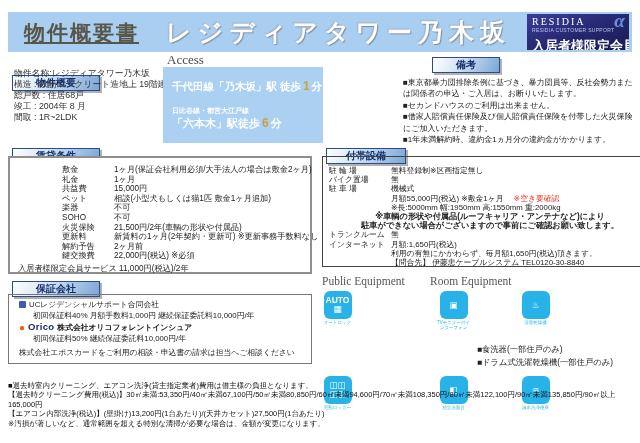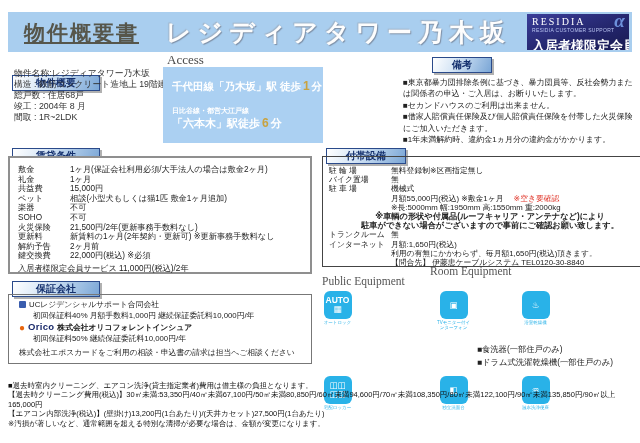--- a/index.html
+++ b/index.html
@@ -37,56 +37,56 @@
   }
   .logo-tag { font-size: 13px; color: #fff; font-weight: bold; margin-top: 3px; white-space: nowrap; }
   
   .sec-label {
     position: absolute; height: 16px; line-height: 14px; padding: 0 6px; text-align: center;
     font-size: 10px; font-weight: bold; color: #14306e;
     background: linear-gradient(115deg, #ffffff 0%, #d3e4f5 40%, #7aa6d6 100%);
     border: 1.5px solid #2a4a8a; box-shadow: 2px 2px 0 rgba(125,125,125,.6);
   }
   #overview-label  { left: 12px;  top: 75px;  width: 88px; }
-  #remarks-label   { left: 432px; top: 57px;  width: 60px; }
+  #remarks-label   { left: 432px; top: 57px;  width: 68px; }
   #rent-label      { left: 12px;  top: 148px; width: 88px; }
   #facilities-label{ left: 326px; top: 148px; width: 80px; }
   #guarantee-label { left: 12px;  top: 281px; width: 88px; }
   
   .ov-rows { position: absolute; left: 14px; top: 68px; width: 152px; font-size: 8.8px; line-height: 11px; color: #333; white-space: nowrap; }
   
   .access-title { position: absolute; left: 167px; top: 52px; font-family: "Liberation Serif", serif; font-size: 13px; color: #4a4a4a; }
   .access-box { position: absolute; left: 163px; top: 67px; width: 160px; height: 76px; background: #ABD0F2; color: #fff; font-weight: bold; }
   .acc1  { position: absolute; left: 9px;  top: 12px; font-size: 10.5px; white-space: nowrap; }
   .acc2s { position: absolute; left: 9px;  top: 39px; font-size: 7px; }
   .acc2  { position: absolute; left: 9px;  top: 49px; font-size: 11px; white-space: nowrap; }
   .min   { color: #C9A23F; font-size: 12px; padding: 0 2px; }
   
   .remarks { position: absolute; left: 403px; top: 77px; width: 236px; font-size: 8px; line-height: 11.4px; color: #222; }
   
   .rent-box { position: absolute; left: 8px; top: 156px; width: 304px; height: 118px; border: 2px solid #8f8f8f; padding: 7px 4px 0 8px; background: #fff; }
-  .rrow { display: grid; grid-template-columns: 52px 1fr; font-size: 8.2px; line-height: 9.6px; white-space: nowrap; }
+  .rrow { display: grid; grid-template-columns: 52px 1fr; font-size: 8.2px; line-height: 9.6px; white-space: nowrap; margin-left: 44px; }
   .rent-footer { font-size: 8.2px; margin-top: 2px; }
   
   .guar-box { position: absolute; left: 8px; top: 294px; width: 304px; height: 70px; border: 1.5px solid #777; padding: 5px 6px 0 10px; font-size: 7.8px; line-height: 10.5px; color: #222; }
   .uc-logo { display: inline-block; width: 7px; height: 7px; background: #3a5dae; border-radius: 1px; margin-right: 3px; vertical-align: -1px; }
   .g-terms { padding-left: 14px; }
   .g-orico { margin-top: 1px; font-weight: bold; white-space: nowrap; }
   .orico-dot { color: #E8650D; font-size: 10px; vertical-align: -1px; }
   .orico-brand { color: #1a2a6b; font-weight: bold; font-size: 9.5px; margin: 0 3px; letter-spacing: .3px; }
   .g-note { margin-top: 4px; }
   
   .fac-box { position: absolute; left: 322px; top: 156px; width: 334px; height: 111px; border: 1.5px solid #444; padding: 9px 4px 0 6px; font-size: 7.8px; line-height: 9.2px; color: #222; }
   .frow { display: grid; grid-template-columns: 62px 1fr; white-space: nowrap; }
   .f-indent { padding-left: 62px; white-space: nowrap; }
   .f-alert { color: #E03428; margin-left: 8px; }
   .f-center { text-align: center; font-weight: bold; font-size: 8.2px; white-space: nowrap; }
   
   .pub-title  { position: absolute; left: 322px; top: 275px; font-family: "Liberation Serif", serif; font-size: 11.5px; color: #555; }
-  .room-title { position: absolute; left: 430px; top: 265px; font-family: "Liberation Serif", serif; font-size: 11.5px; color: #555; }
+  .room-title { position: absolute; left: 430px; top: 275px; font-family: "Liberation Serif", serif; font-size: 11.5px; color: #555; }
   .icon-grid { position: absolute; display: flex; flex-wrap: wrap; gap: 47px; }
   #public-grid { left: 320px; top: 291px; width: 105px; }
   #room-grid   { left: 436px; top: 291px; width: 140px; }
   .icell { width: 35px; height: 38px; display: flex; flex-direction: column; align-items: center; }
   .ibox {
     width: 28px; height: 28px; background: #29B2E8; border-radius: 6px; color: #fff;
     display: flex; align-items: center; justify-content: center; text-align: center;
     font-weight: bold; font-size: 8.5px; line-height: 9px; white-space: pre-line; flex: none;
   }
   .ilabel { font-size: 4.5px; color: #29B2E8; text-align: center; line-height: 5px; margin-top: 1px; }
@@ -171,21 +171,21 @@
           <span>不可</span>
         </div>
 
         <div class="rrow">
           <span>SOHO</span>
           <span>不可</span>
         </div>
 
         <div class="rrow">
           <span>火災保険</span>
-          <span>21,500円/2年(更新事務手数料なし)</span>
+          <span>21,500円/2年(車輌の形状や付属品)</span>
         </div>
 
         <div class="rrow">
           <span>更新料</span>
           <span>新賃料の1ヶ月(2年契約・更新可) ※更新事務手数料なし</span>
         </div>
 
         <div class="rrow">
           <span>解約予告</span>
           <span>2ヶ月前</span>

